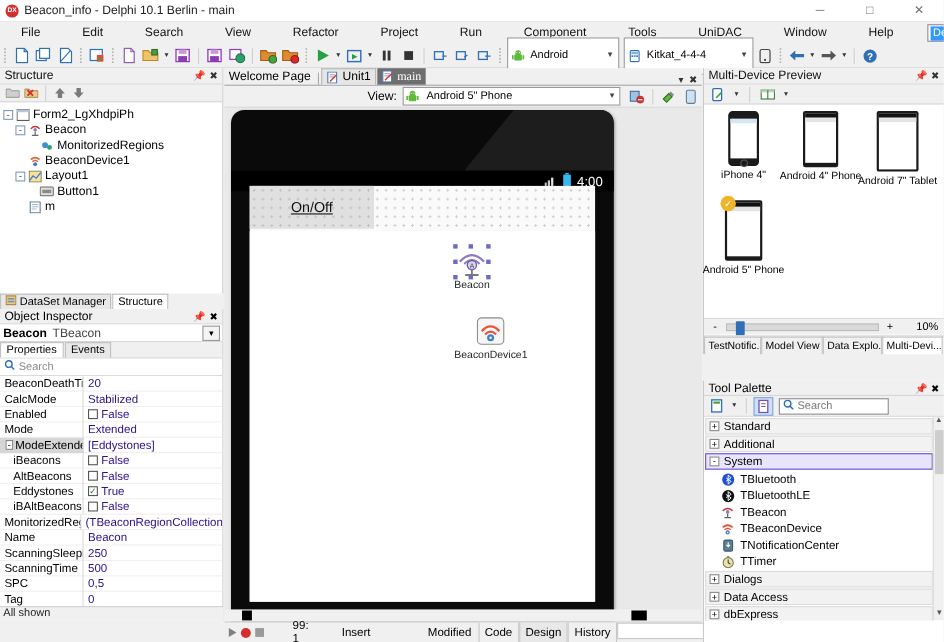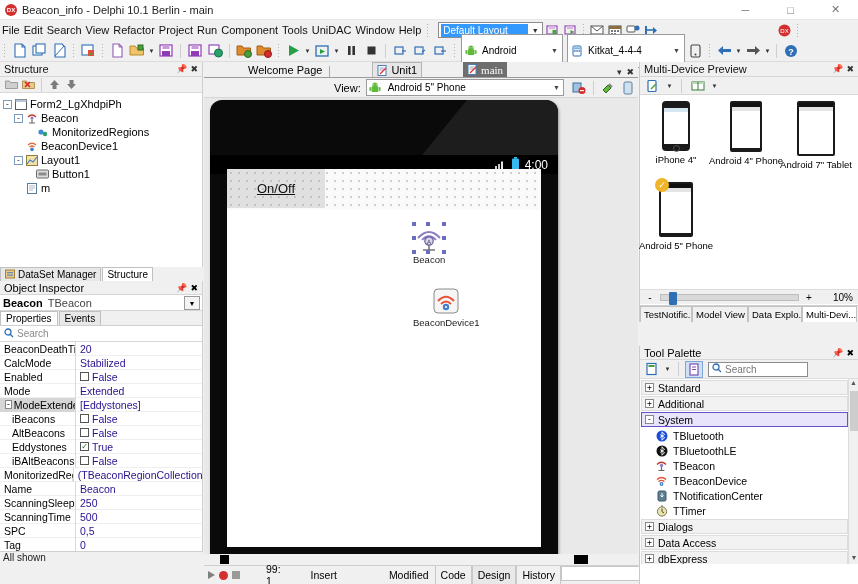--- a/index.html
+++ b/index.html
@@ -28,21 +28,21 @@
   .title-text { font-size:11px; color:#222; }
   .winbtns { margin-left:auto; display:flex; }
   .winbtn { width:45px; height:20px; display:flex; align-items:center; justify-content:center;
             font-size:11px; color:#777; }
 
   
   .menubar {
     position:absolute; left:0; top:20px; width:858px; height:20px;
     background:#f0f0f0; display:flex; align-items:center;
   }
-  .menu-item { padding:2px 2px; font-size:11px; color:#111; cursor:default; }
+  .menu-item { padding:2px 19px; font-size:11px; color:#111; cursor:default; }
 
   .layout-combo {
     margin-left:6px; width:105px; height:16px;
     border:1px solid #8c8c8c; background:#fff;
     display:flex; align-items:center; font-size:10px;
   }
   .layout-combo .val {
     background:#3399ff; color:#fff; padding:0 2px; margin-left:2px;
     flex:1; height:13px; line-height:13px; overflow:hidden; white-space:nowrap;
   }
@@ -147,21 +147,21 @@
       color:#222; overflow:hidden;}
   .oi-expander { width:9px; height:9px; border:1px solid #888; background:#fff; font-size:8px;
       line-height:7px; text-align:center; margin-left:1px; font-family:"DejaVu Sans Mono", monospace;}
 
   
   .tabstrip {
     position:absolute; left:204px; top:62px; width:434px; height:16px;
     background:#f0f0f0; display:flex; align-items:flex-end; border-bottom:1px solid #9b9b9b;
   }
   .etab { height:15px; display:flex; align-items:center; padding:0 4px; font-size:11px;
-      margin-right:1px;margin-left:40px; }
+      margin-right:1px; }
   .etab.plain { }
   .etab.active { background:#6e6e6e; color:#fff;font-family:Liberation Serif, serif; }
   .etab.filetab { background:#e6e6e6; border:1px solid #b5b5b5; border-bottom:none; }
   .etab .fico { margin-right:3px; display:flex; }
   .tabstrip .right { margin-left:auto; display:flex; gap:5px; margin-right:4px; font-size:9px; color:#333;}
 
   .viewbar {
     position:absolute; left:204px; top:78px; width:434px; height:20px;
     background:#f0f0f0; display:flex; align-items:center; border-bottom:1px solid #d6d6d6;
   }
@@ -194,21 +194,21 @@
   }
   .statusbar-and .clock { color:#fff; font-size:12px; }
   .screen {
     position:absolute; left:17px; top:69px; width:314px; height:378px;
     background:#fafafa;
     background-image: radial-gradient(#cfcfcf 21%, transparent 22%);
     background-size: 8px 8px;
     background-position: 0 0;
   }
   .onoff-btn {
-    position:absolute; left:0; top:0; width:98px; height:39px;
+    position:absolute; left:0; top:0; width:113px; height:39px;
     background:#e0e0e0;
     background-image: radial-gradient(#c2c2c2 21%, transparent 22%);
     background-size: 8px 8px;
     display:flex; align-items:center; justify-content:center;
     font-size:13px; color:#111;text-decoration:underline;
   }
   .white-area {
     position:absolute; left:0; top:41px; width:314px; height:337px; background:#fff;
   }
   .comp {

